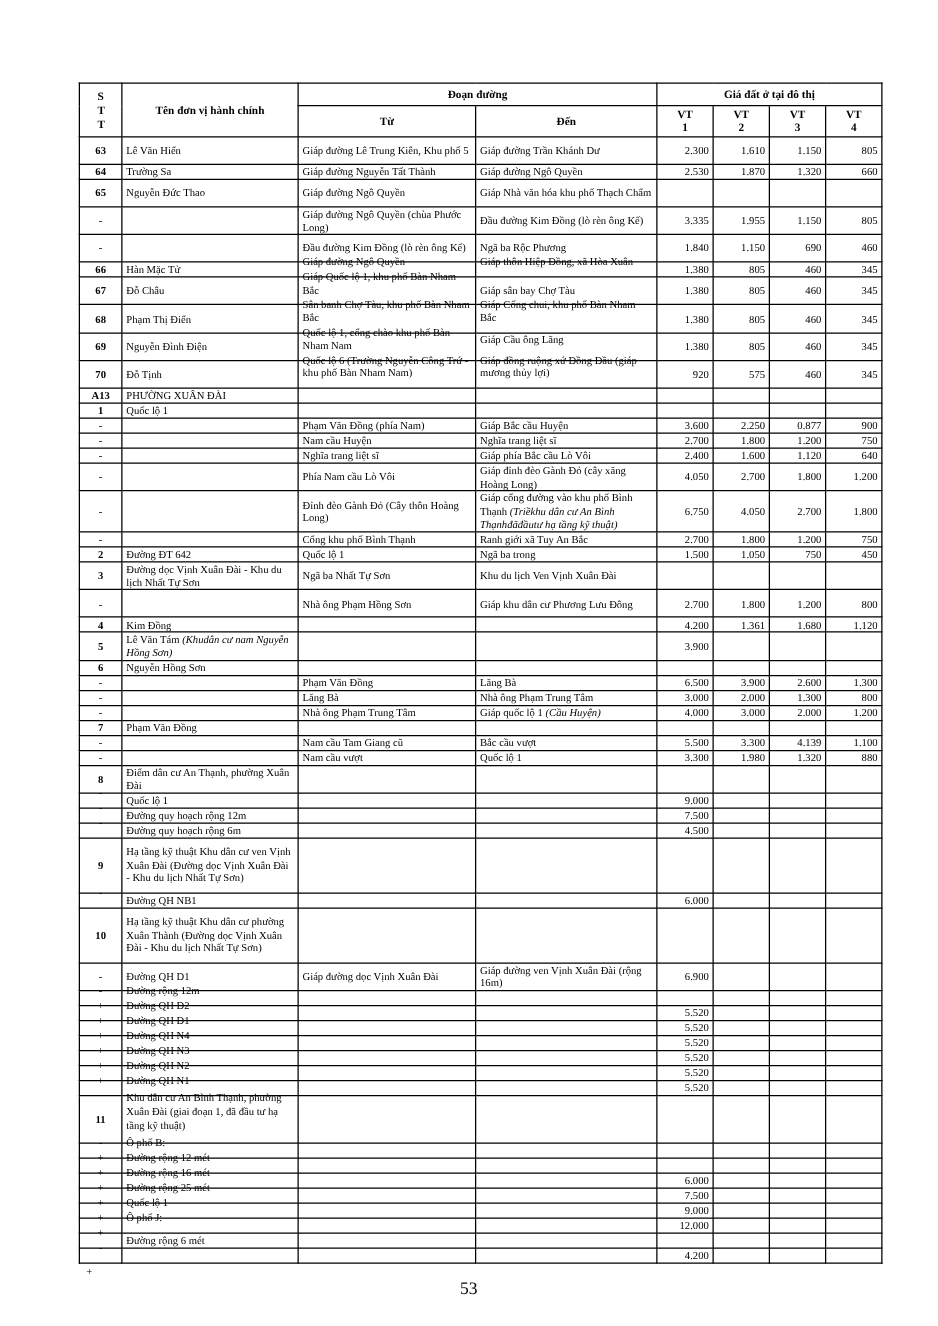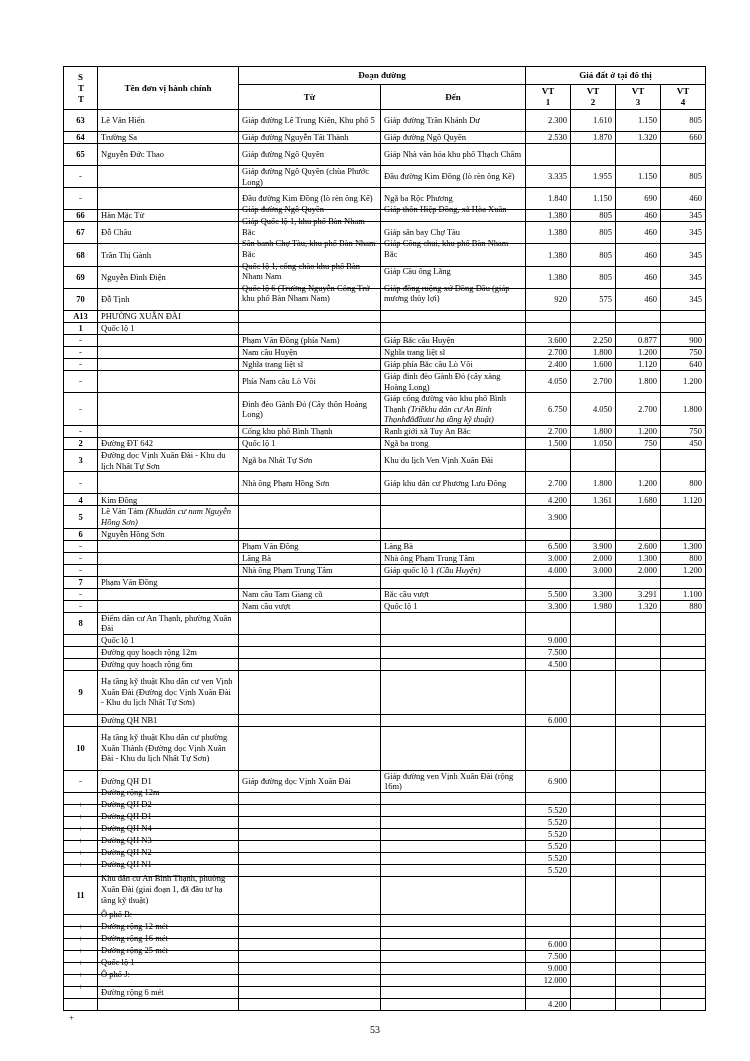--- a/index.html
+++ b/index.html
@@ -27,21 +27,21 @@
   td.num { text-align:right; padding-right:4px; }
   td.txt, td.name { text-align:left; }
   .seg-b { font-weight:normal; }
   .seg-i { font-style:italic; }
   .up { position:relative; top:-6px; display:block; }
   .trailing-plus {
     position:absolute; left:6px; bottom:-11px; font-size:8.5px; line-height:10px;
   }
   .page-number {
     position:absolute; left:0; right:0; top:1024px; text-align:center;
-    font-size:10px;
+    font-size:14px;
   }
 </style>
 </head>
 <body>
 
 <div class="tablewrap">
   <table class="land">
     <colgroup>
       <col style="width:34px">
         <col style="width:141px">
@@ -140,21 +140,21 @@
             <span class="up"><span>Giáp Quốc lộ 1, khu phố Bàn Nham Bắc</span></span>
           </td>
           <td class="txt"><span>Giáp sân bay Chợ Tàu</span></td>
           <td class="num">1.380</td>
           <td class="num">805</td>
           <td class="num">460</td>
           <td class="num">345</td>
         </tr>
         <tr style="height: 22px;">
           <td class="stt"><span>68</span></td>
-          <td class="name"><span class="seg-b">Trần Thị Gành</span></td>
+          <td class="name"><span class="seg-b">Phạm Thị Điển</span></td>
           <td class="txt">
             <span class="up"><span>Sân banh Chợ Tàu, khu phố Bàn Nham Bắc</span></span>
           </td>
           <td class="txt">
             <span class="up"><span>Giáp Cống chui, khu phố Bàn Nham Bắc</span></span>
           </td>
           <td class="num">1.380</td>
           <td class="num">805</td>
           <td class="num">460</td>
           <td class="num">345</td>
@@ -367,21 +367,21 @@
           <td class="num"></td>
           <td class="num"></td>
         </tr>
         <tr style="height: 12px;">
           <td class="stt mark"><span>-</span></td>
           <td class="name"></td>
           <td class="txt"><span>Nam cầu Tam Giang cũ</span></td>
           <td class="txt"><span>Bắc cầu vượt</span></td>
           <td class="num">5.500</td>
           <td class="num">3.300</td>
-          <td class="num">3.291</td>
+          <td class="num">4.139</td>
           <td class="num">1.100</td>
         </tr>
         <tr style="height: 12px;">
           <td class="stt mark"><span>-</span></td>
           <td class="name"></td>
           <td class="txt"><span>Nam cầu vượt</span></td>
           <td class="txt"><span>Quốc lộ 1</span></td>
           <td class="num">3.300</td>
           <td class="num">1.980</td>
           <td class="num">1.320</td>

